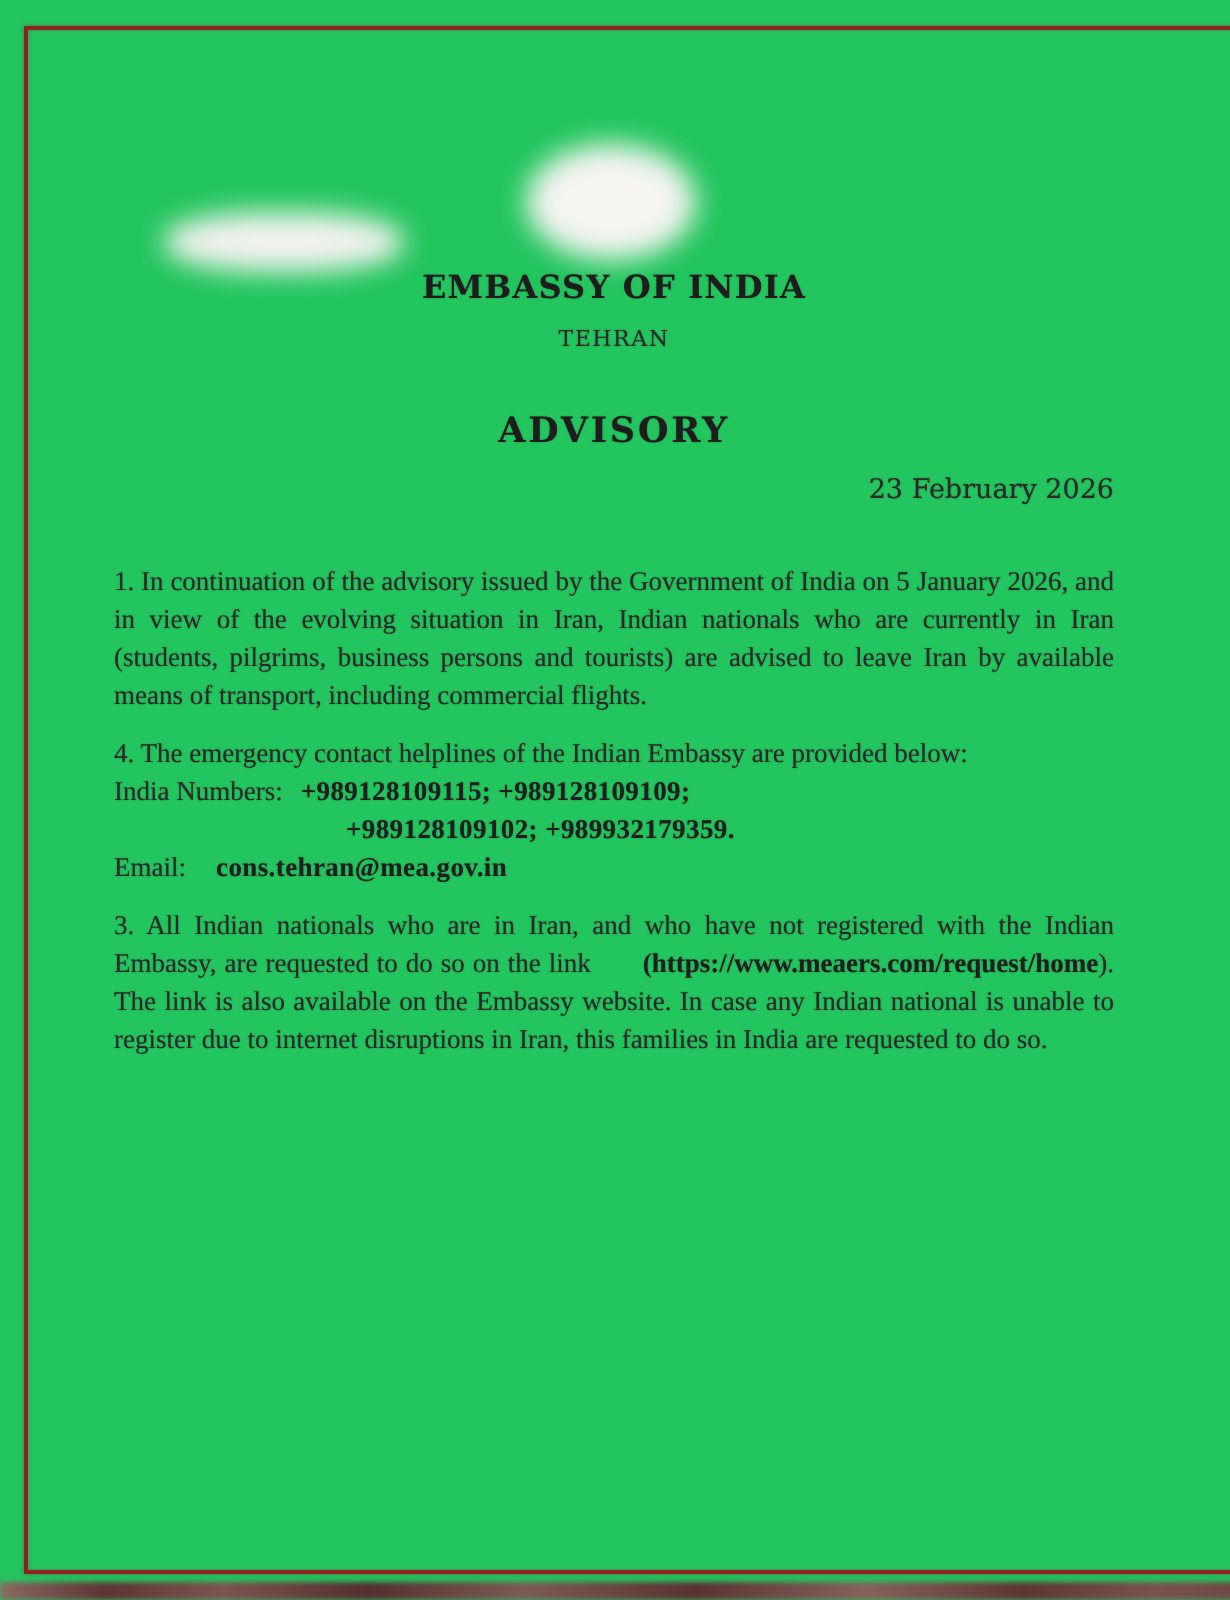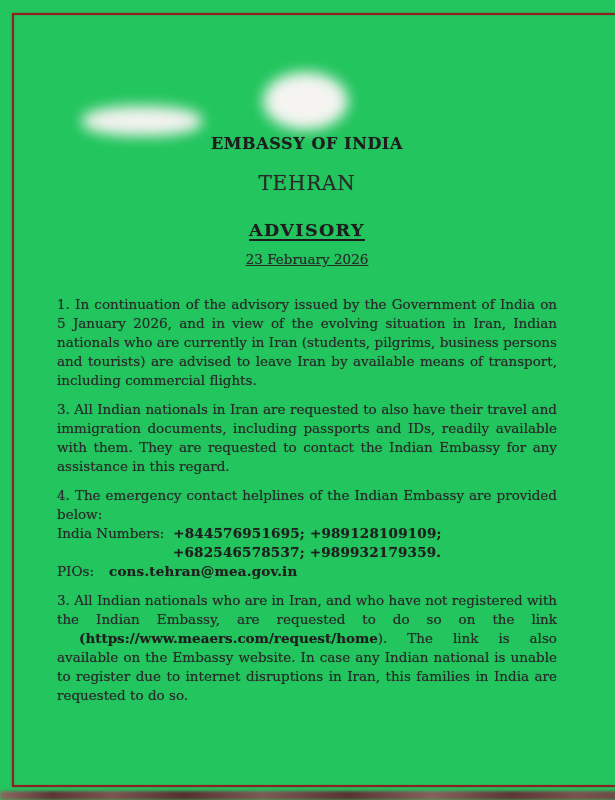--- a/index.html
+++ b/index.html
@@ -64,51 +64,50 @@
   .title {
     margin-top: 134px;
     text-align: center;
     font-size: 16px;
     line-height: 20px;
     font-weight: bold;
     letter-spacing: 0.6px;
     color: #1d1d1d;
   }
   .subtitle {
-    margin-top: 20px;
+    margin-top: 6px;
     text-align: center;
-    font-size: 20px;
+    font-size: 11px;
     line-height: 19px;
     letter-spacing: 0.8px;
     color: #2a2a2a;
   }
   .advisory {
     margin-top: 25px;
     text-align: center;
     font-size: 17.5px;
     line-height: 24px;
     font-weight: bold;
     letter-spacing: 1.4px;
     color: #1d1d1d;
-    text-decoration: underline;
     text-decoration-thickness: 2px;
     text-underline-offset: 3px;
   }
   .date {
     margin-top: 9px;
-    text-align: center;
+    text-align: right;
     font-size: 13.5px;
     line-height: 17px;
-    text-decoration: underline;
   }
   .para {
     margin: 10px 0 0 0;
     font-size: 13.5px;
     line-height: 19px;
     text-align: justify;
+    font-family: Liberation Serif, serif;
   }
   .para.first {
     margin-top: 27px;
   }
   .nums {
     font-weight: bold;
     letter-spacing: 0.2px;
     color: #1f1f1f;
   }
   .gap1 { margin-left: 9px; }
@@ -142,27 +141,26 @@
 
   <div class="content">
     <div class="title">EMBASSY OF INDIA</div>
     <div class="subtitle">TEHRAN</div>
     <div class="advisory">ADVISORY</div>
     <div class="date">23 February 2026</div>
 
     <p class="para first">1. In continuation of the advisory issued by the Government of India on 5 January 2026, and in view of the evolving situation in Iran, Indian nationals who are currently in Iran (students, pilgrims, business persons and tourists) are advised to leave Iran by available means of transport, including commercial flights.</p>
 
 
-    <p class="para">3. All Indian nationals in Iran are requested to also have their travel and immigration documents, including passports and IDs, readily available with them. They are requested to contact the Indian Embassy for any assistance in this regard.</p>
 
     <p class="para">
       <span>4. The emergency contact helplines of the Indian Embassy are provided below:</span><br>
-      <span>India Numbers:</span><b class="nums gap1">+844576951695; +989128109109;</b><br>
-      <b class="nums indent">+682546578537; +989932179359.</b><br>
-      <span>PIOs:</span><b class="nums gap2">cons.tehran@mea.gov.in</b>
+      <span>India Numbers:</span><b class="nums gap1">+989128109115; +989128109109;</b><br>
+      <b class="nums indent">+989128109102; +989932179359.</b><br>
+      <span>Email:</span><b class="nums gap2">cons.tehran@mea.gov.in</b>
     </p>
 
     <p class="para">
       <span>3. All Indian nationals who are in Iran, and who have not registered with the Indian Embassy, are requested to do so on the link </span><b>(https://www.meaers.com/request/home</b><span>). The link is also available on the Embassy website. In case any Indian national is unable to register due to internet disruptions in Iran, this families in India are requested to do so.</span>
     </p>
   </div>
 
   <div class="bottom-strip"></div>
 </div>
 

